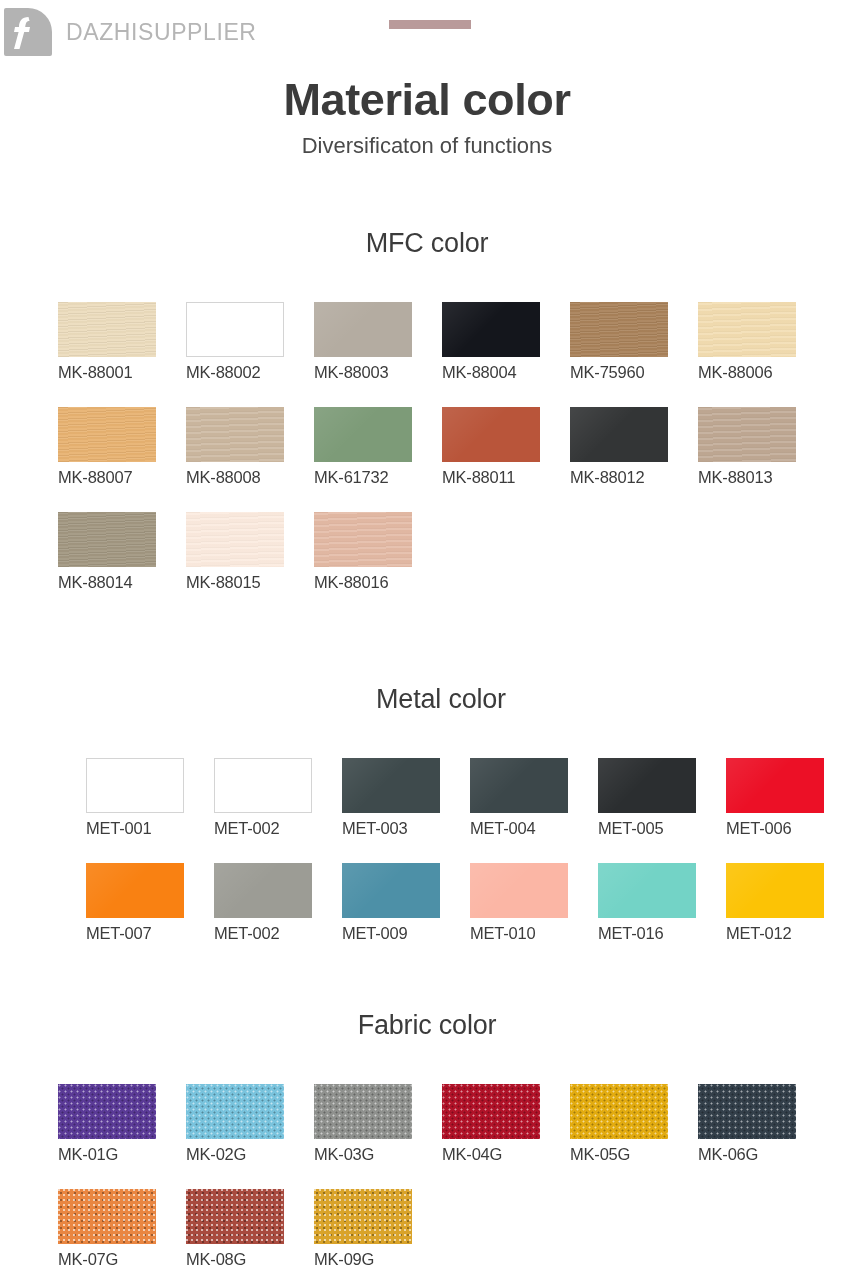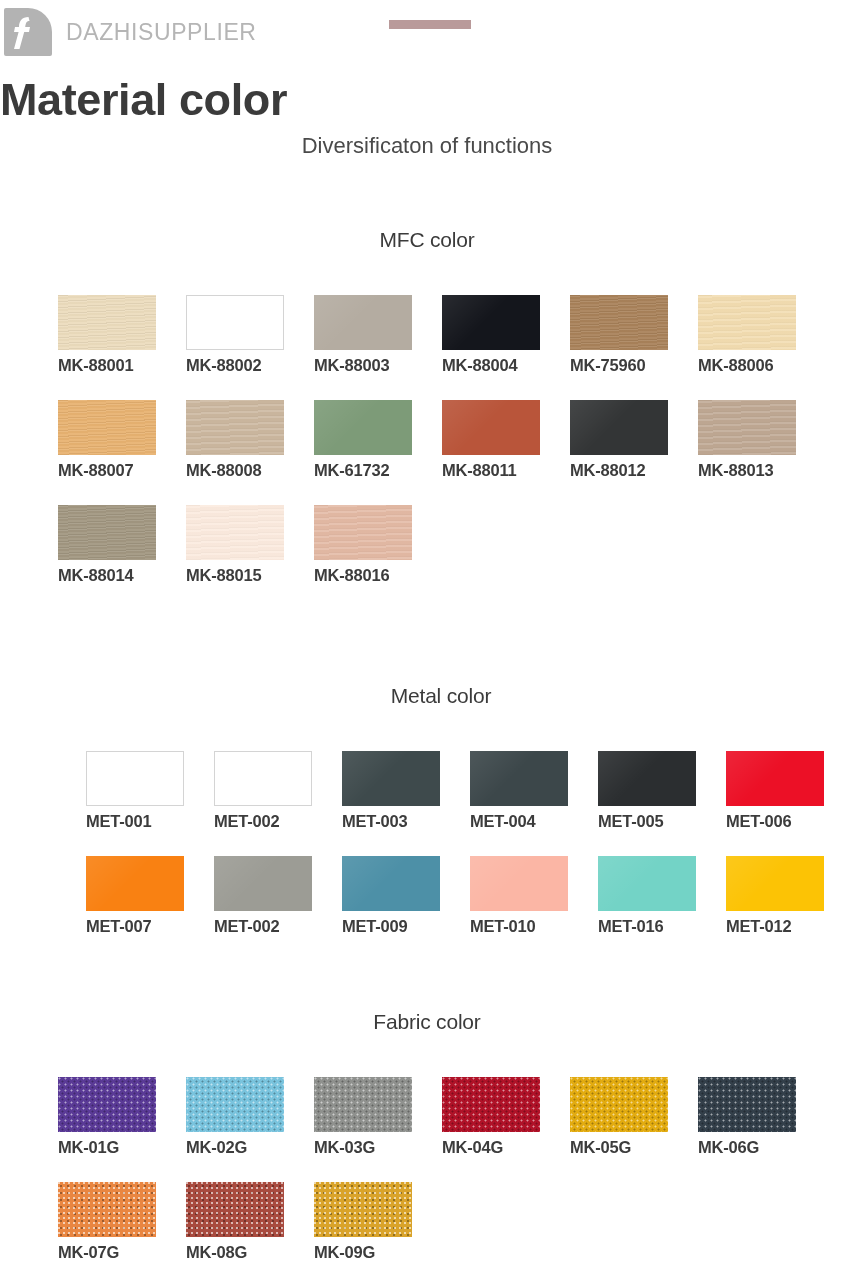--- a/index.html
+++ b/index.html
@@ -24,44 +24,44 @@
     margin-left:14px; font-size:23px; font-weight:normal; letter-spacing:.6px;
     color:#b5b5b5; white-space:nowrap;
   }
   .accent-bar {
     position:absolute; left:389px; top:20px; width:82px; height:9px;
     background:#b99a9a;
   }
 
   
   .main-title {
-    position:absolute; left:0; right:0; top:74px; 
+    position:absolute; left:0; right:0; top:74px; text-align:center;
     font-size:45px; font-weight:bold; color:#3b3b3b; letter-spacing:-.4px;
   }
   .sub-title {
     position:absolute; left:0; right:0; top:133px; text-align:center;
     font-size:22px; color:#4a4a4a; font-weight:normal;
   }
 
   
   .section { position:absolute; left:0; width:854px; }
   #section-mfc    { top:228px; }
   #section-metal  { top:684px;padding-left:28px; }
   #section-fabric { top:1010px; }
 
   .section-title {
-    text-align:center; font-size:21px; color:#3b3b3b; font-weight:normal;
+    text-align:center; font-size:27px; color:#3b3b3b; font-weight:normal;
     margin-bottom:43px; letter-spacing:-.2px;
   }
 
   .swatch-grid { padding-left:58px; }
   .swatch-row { display:flex; margin-bottom:25px; }
   .swatch-row:last-child { margin-bottom:0; }
 
-  .swatch-cell { width:128px; flex:0 0 128px;font-weight:bold; }
+  .swatch-cell { width:128px; flex:0 0 128px; }
   .swatch-chip {
     width:98px; height:55px; position:relative; overflow:hidden;
     background-repeat:repeat; background-position:0 0;
   }
   .swatch-chip.bordered { border:1px solid #d4d4d4; }
   .swatch-label {
     margin-top:6px; font-size:16.5px; color:#3c3c3c; letter-spacing:-.2px;
     white-space:nowrap;
   }
 

